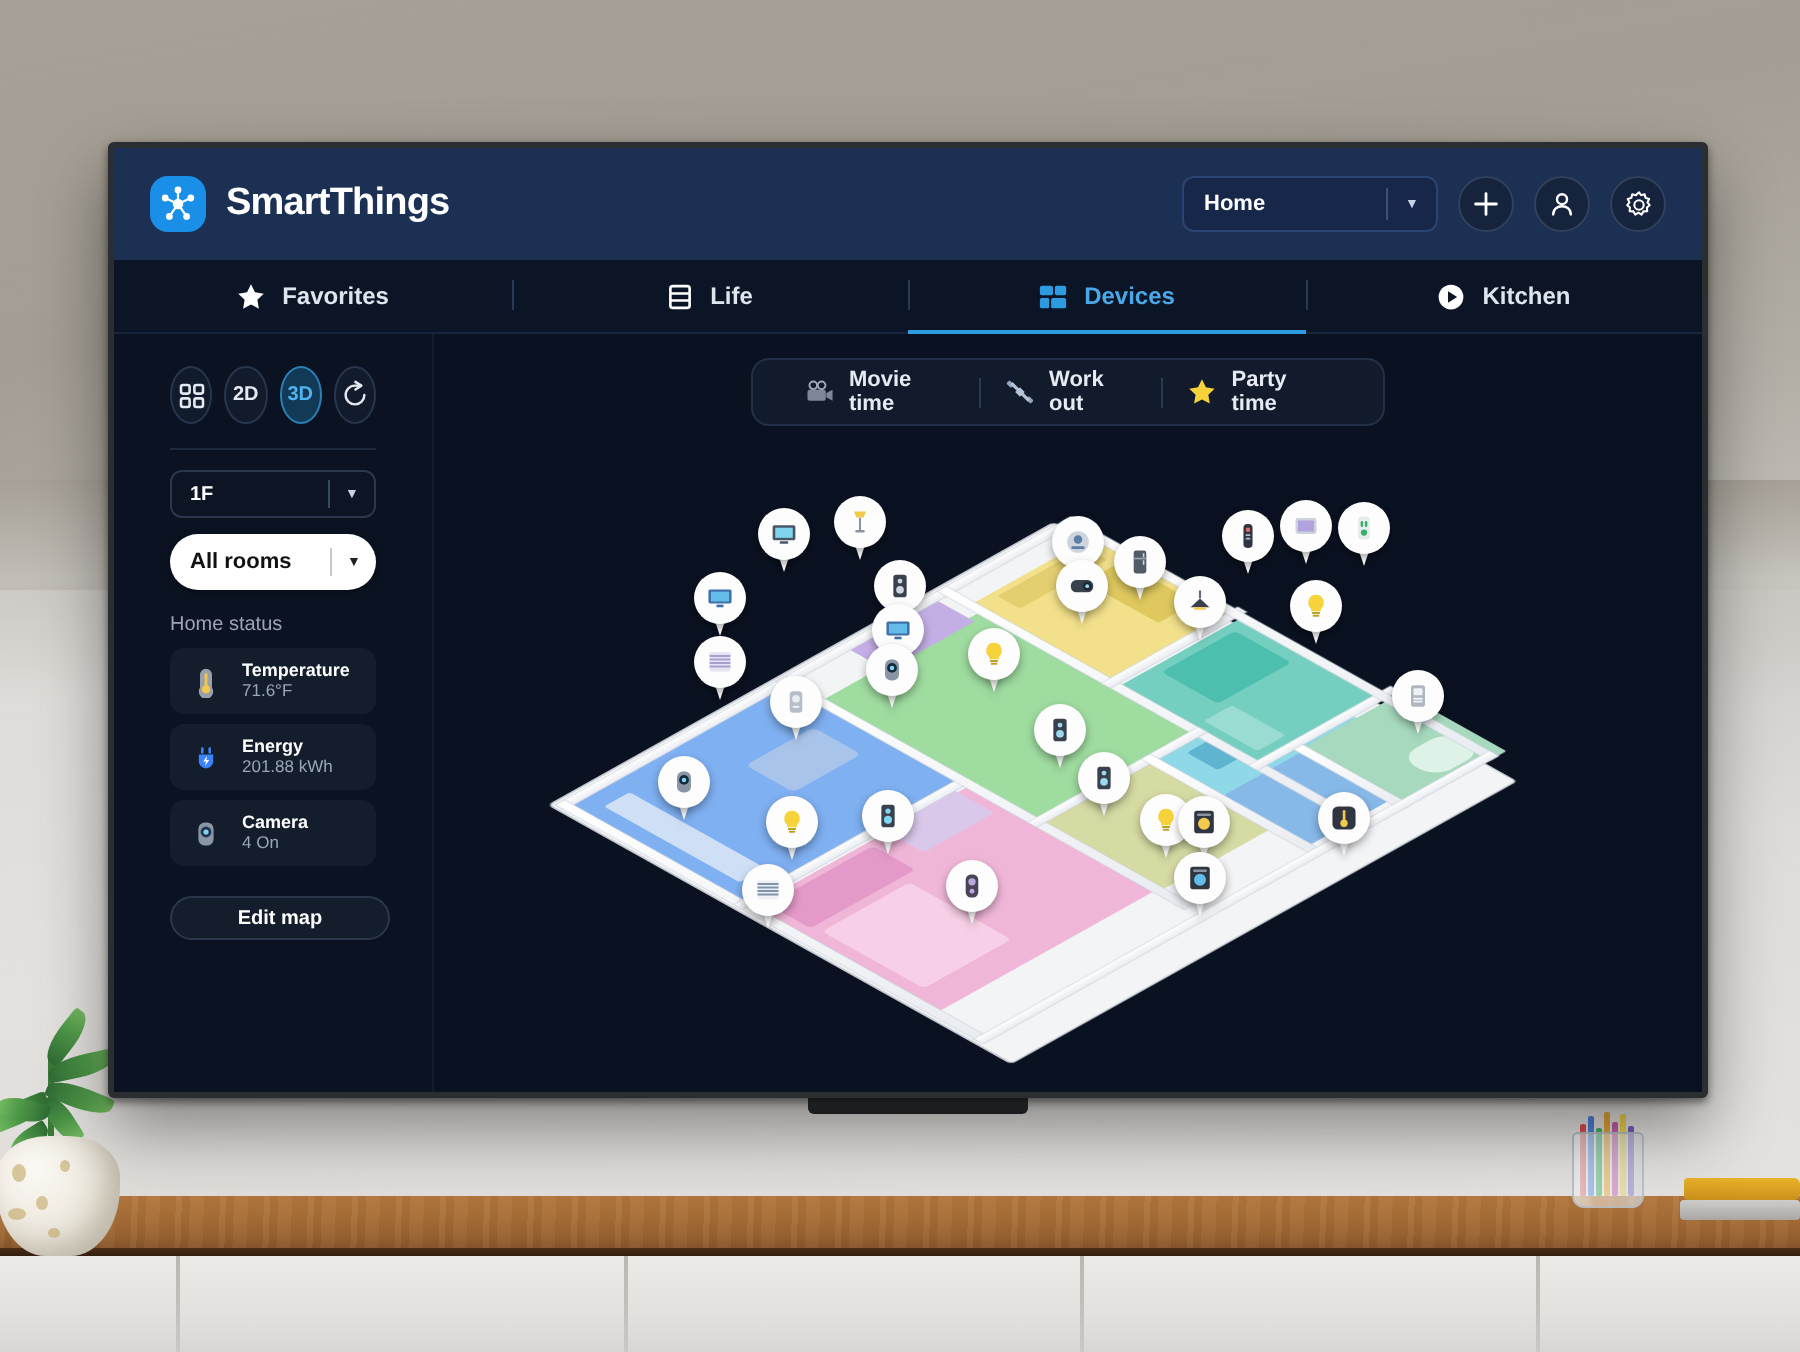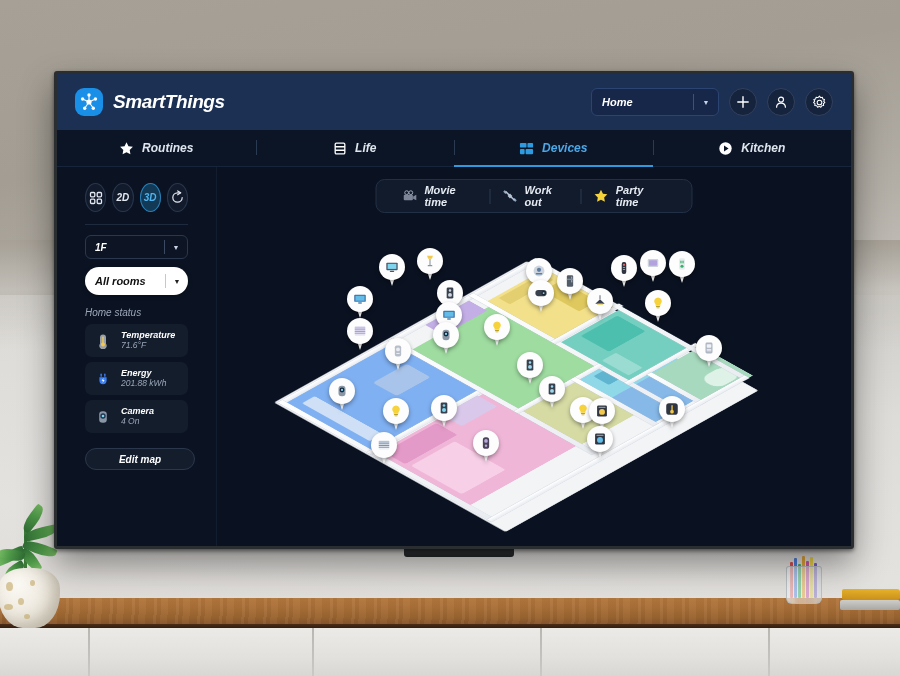--- a/index.html
+++ b/index.html
@@ -3,21 +3,21 @@
 <meta charset="utf-8">
 <style>
   * { box-sizing: border-box; margin: 0; padding: 0; }
   html, body {
     width: 900px; height: 676px;
     overflow: hidden;
     font-family: "Liberation Sans", sans-serif;
   }
 
   
-  #scene { position: relative; width: 900px; height: 676px; font-style: italic; }
+  #scene { position: relative; width: 900px; height: 676px; }
 
   #wall-upper {
     position: absolute; left: 0; top: 0; width: 900px; height: 300px;
     background: linear-gradient(170deg, #a6a096 0%, #a39d93 40%, #b3aea6 75%, #c8c5bf 100%);
   }
   #wall-lower {
     position: absolute; left: 0; top: 295px; width: 900px; height: 330px;
     background: linear-gradient(185deg, #cfcdc9 0%, #dedcd8 30%, #e4e2df 70%, #dedbd7 100%);
   }
   #wall-blend {
@@ -363,21 +363,21 @@
             </svg>
           </div>
         </div>
       </div>
 
       <div id="tabbar">
         <div class="tab">
           <svg width="15" height="15" viewBox="0 0 16 16">
             <path d="M8 1.2 l2.1 4.3 4.7 .7 -3.4 3.3 .8 4.7 -4.2-2.2 -4.2 2.2 .8-4.7 -3.4-3.3 4.7-.7z" fill="#fff"></path>
           </svg>
-          <span>Routines</span>
+          <span>Favorites</span>
         </div>
         <div class="tab">
           <svg width="14" height="15" viewBox="0 0 16 16">
             <rect x="2.5" y="1.8" width="11" height="12.4" rx="1.4" fill="none" stroke="#fff" stroke-width="1.5"></rect>
             <path d="M2.5 6 H13.5 M2.5 10 H13.5" stroke="#fff" stroke-width="1.5"></path>
           </svg>
           <span>Life</span>
         </div>
         <div class="tab active">
           <svg width="15" height="15" viewBox="0 0 16 16">

